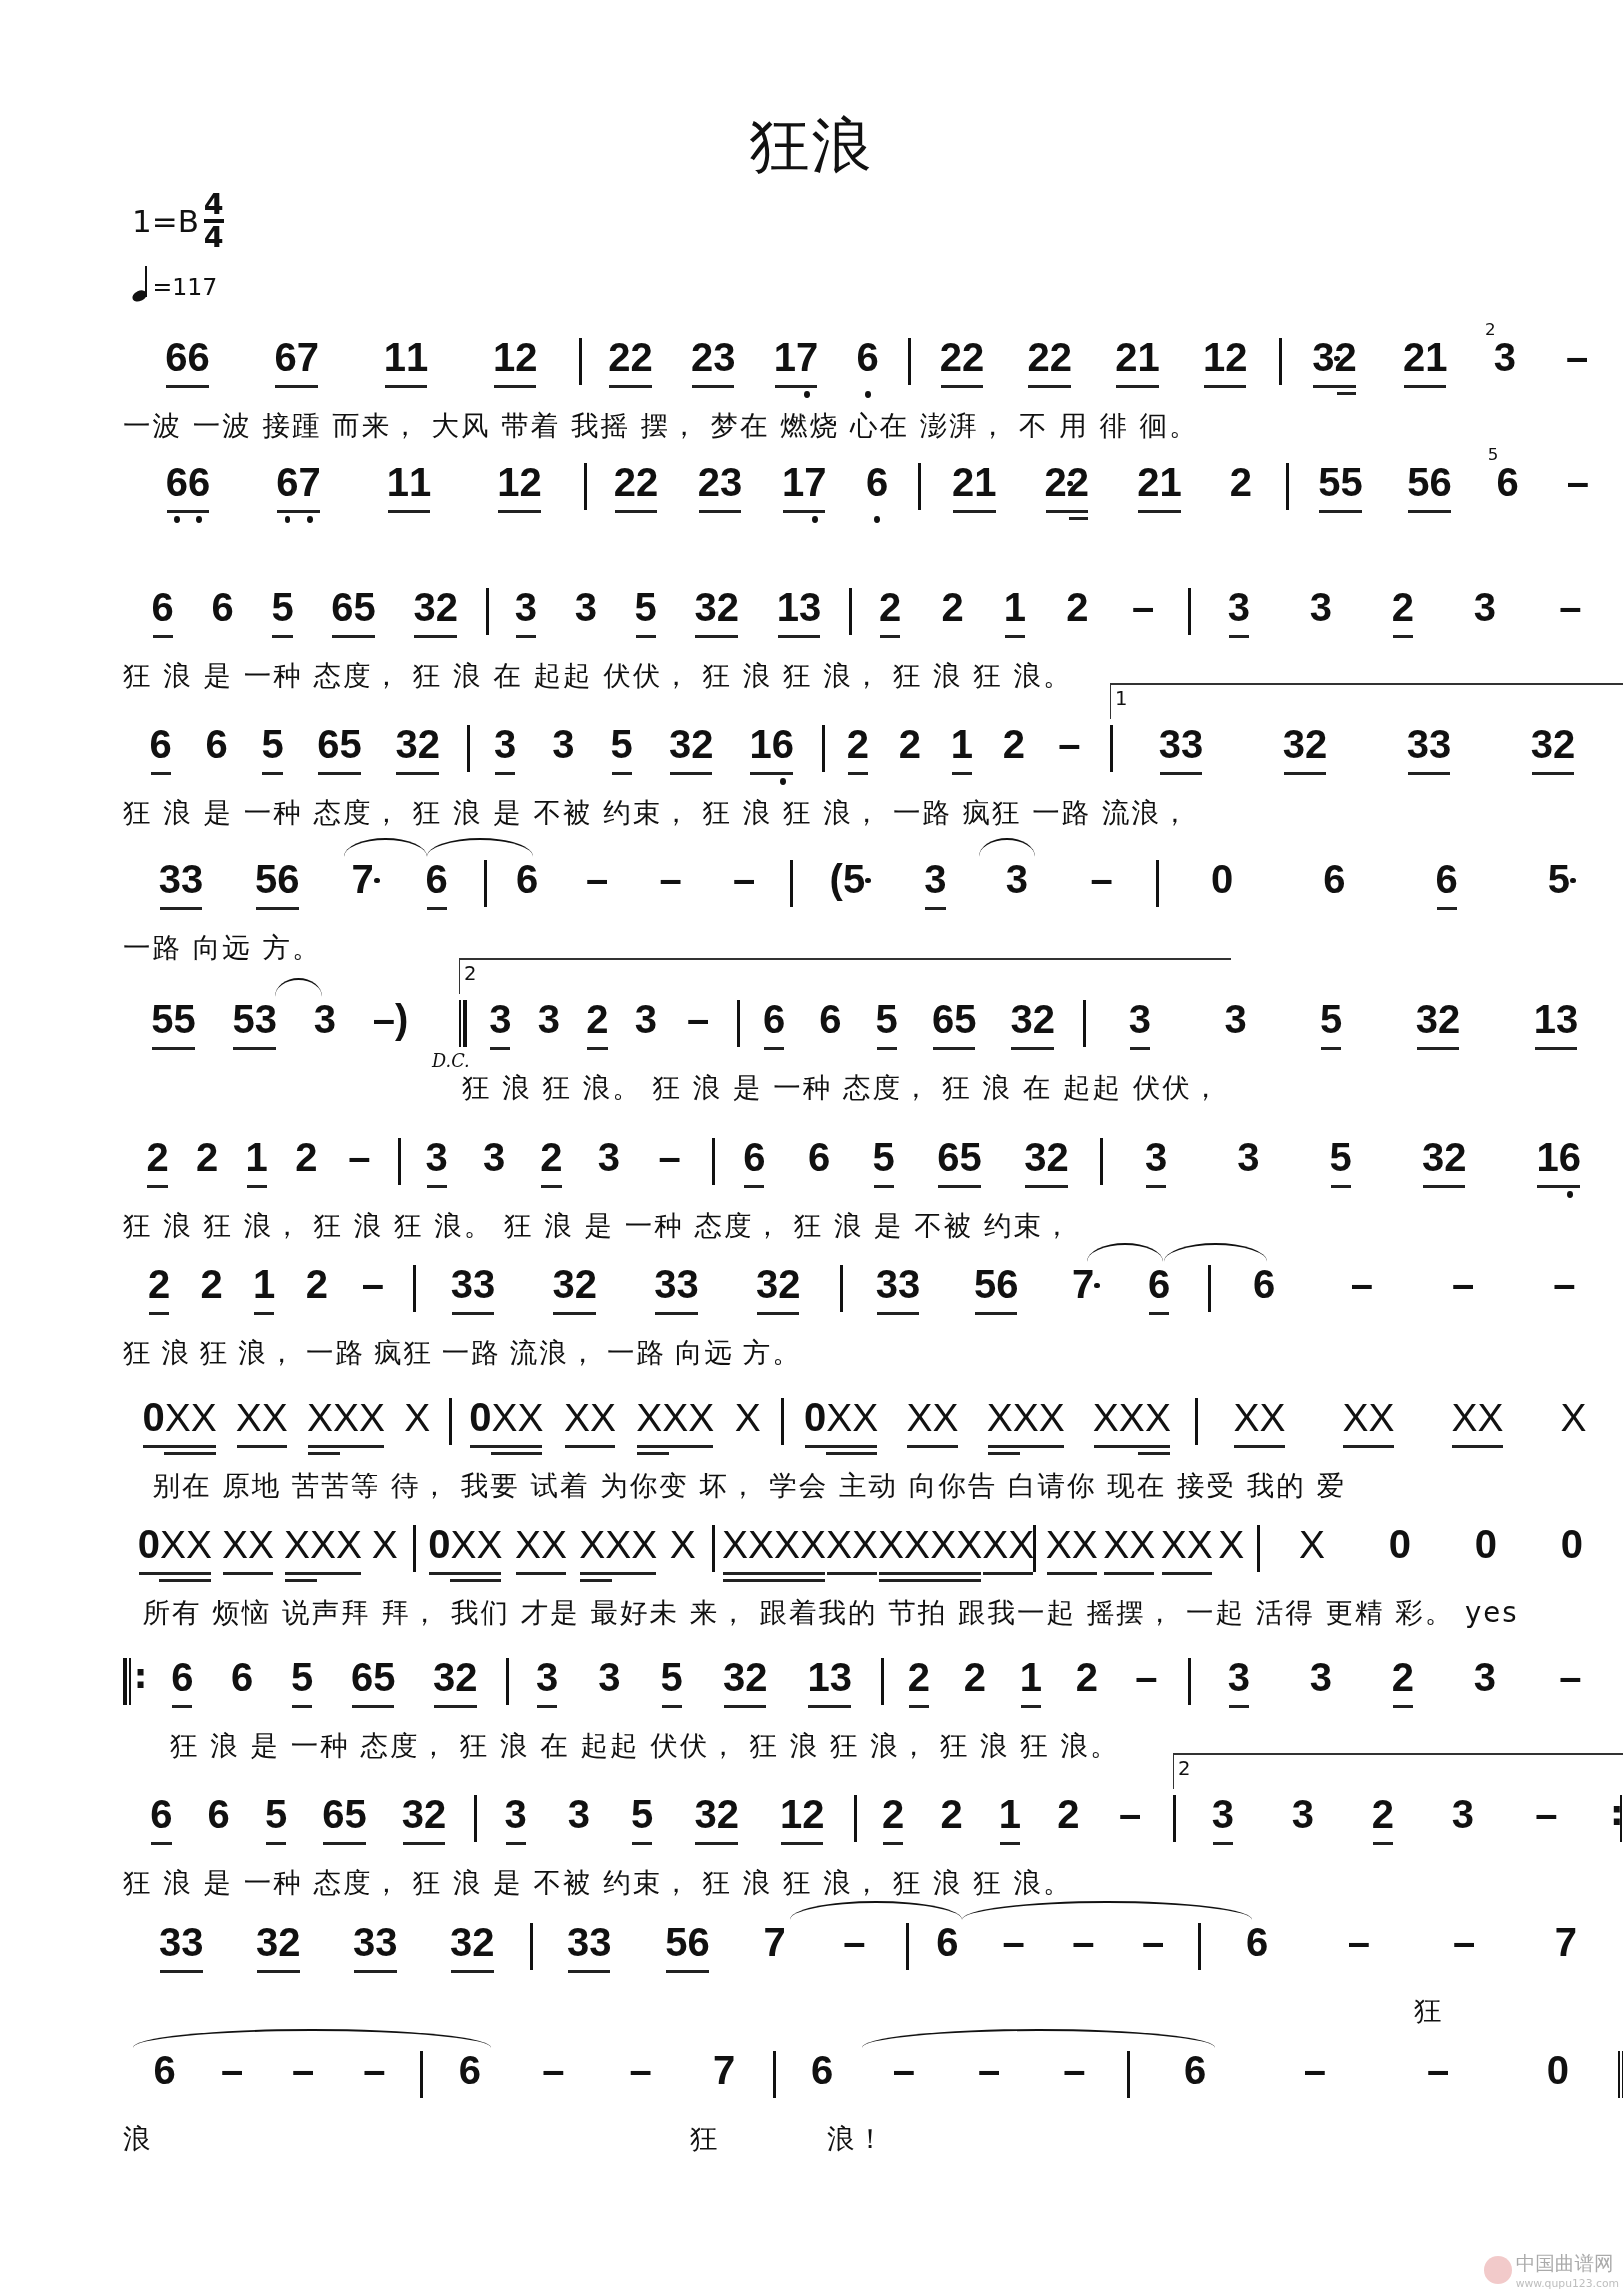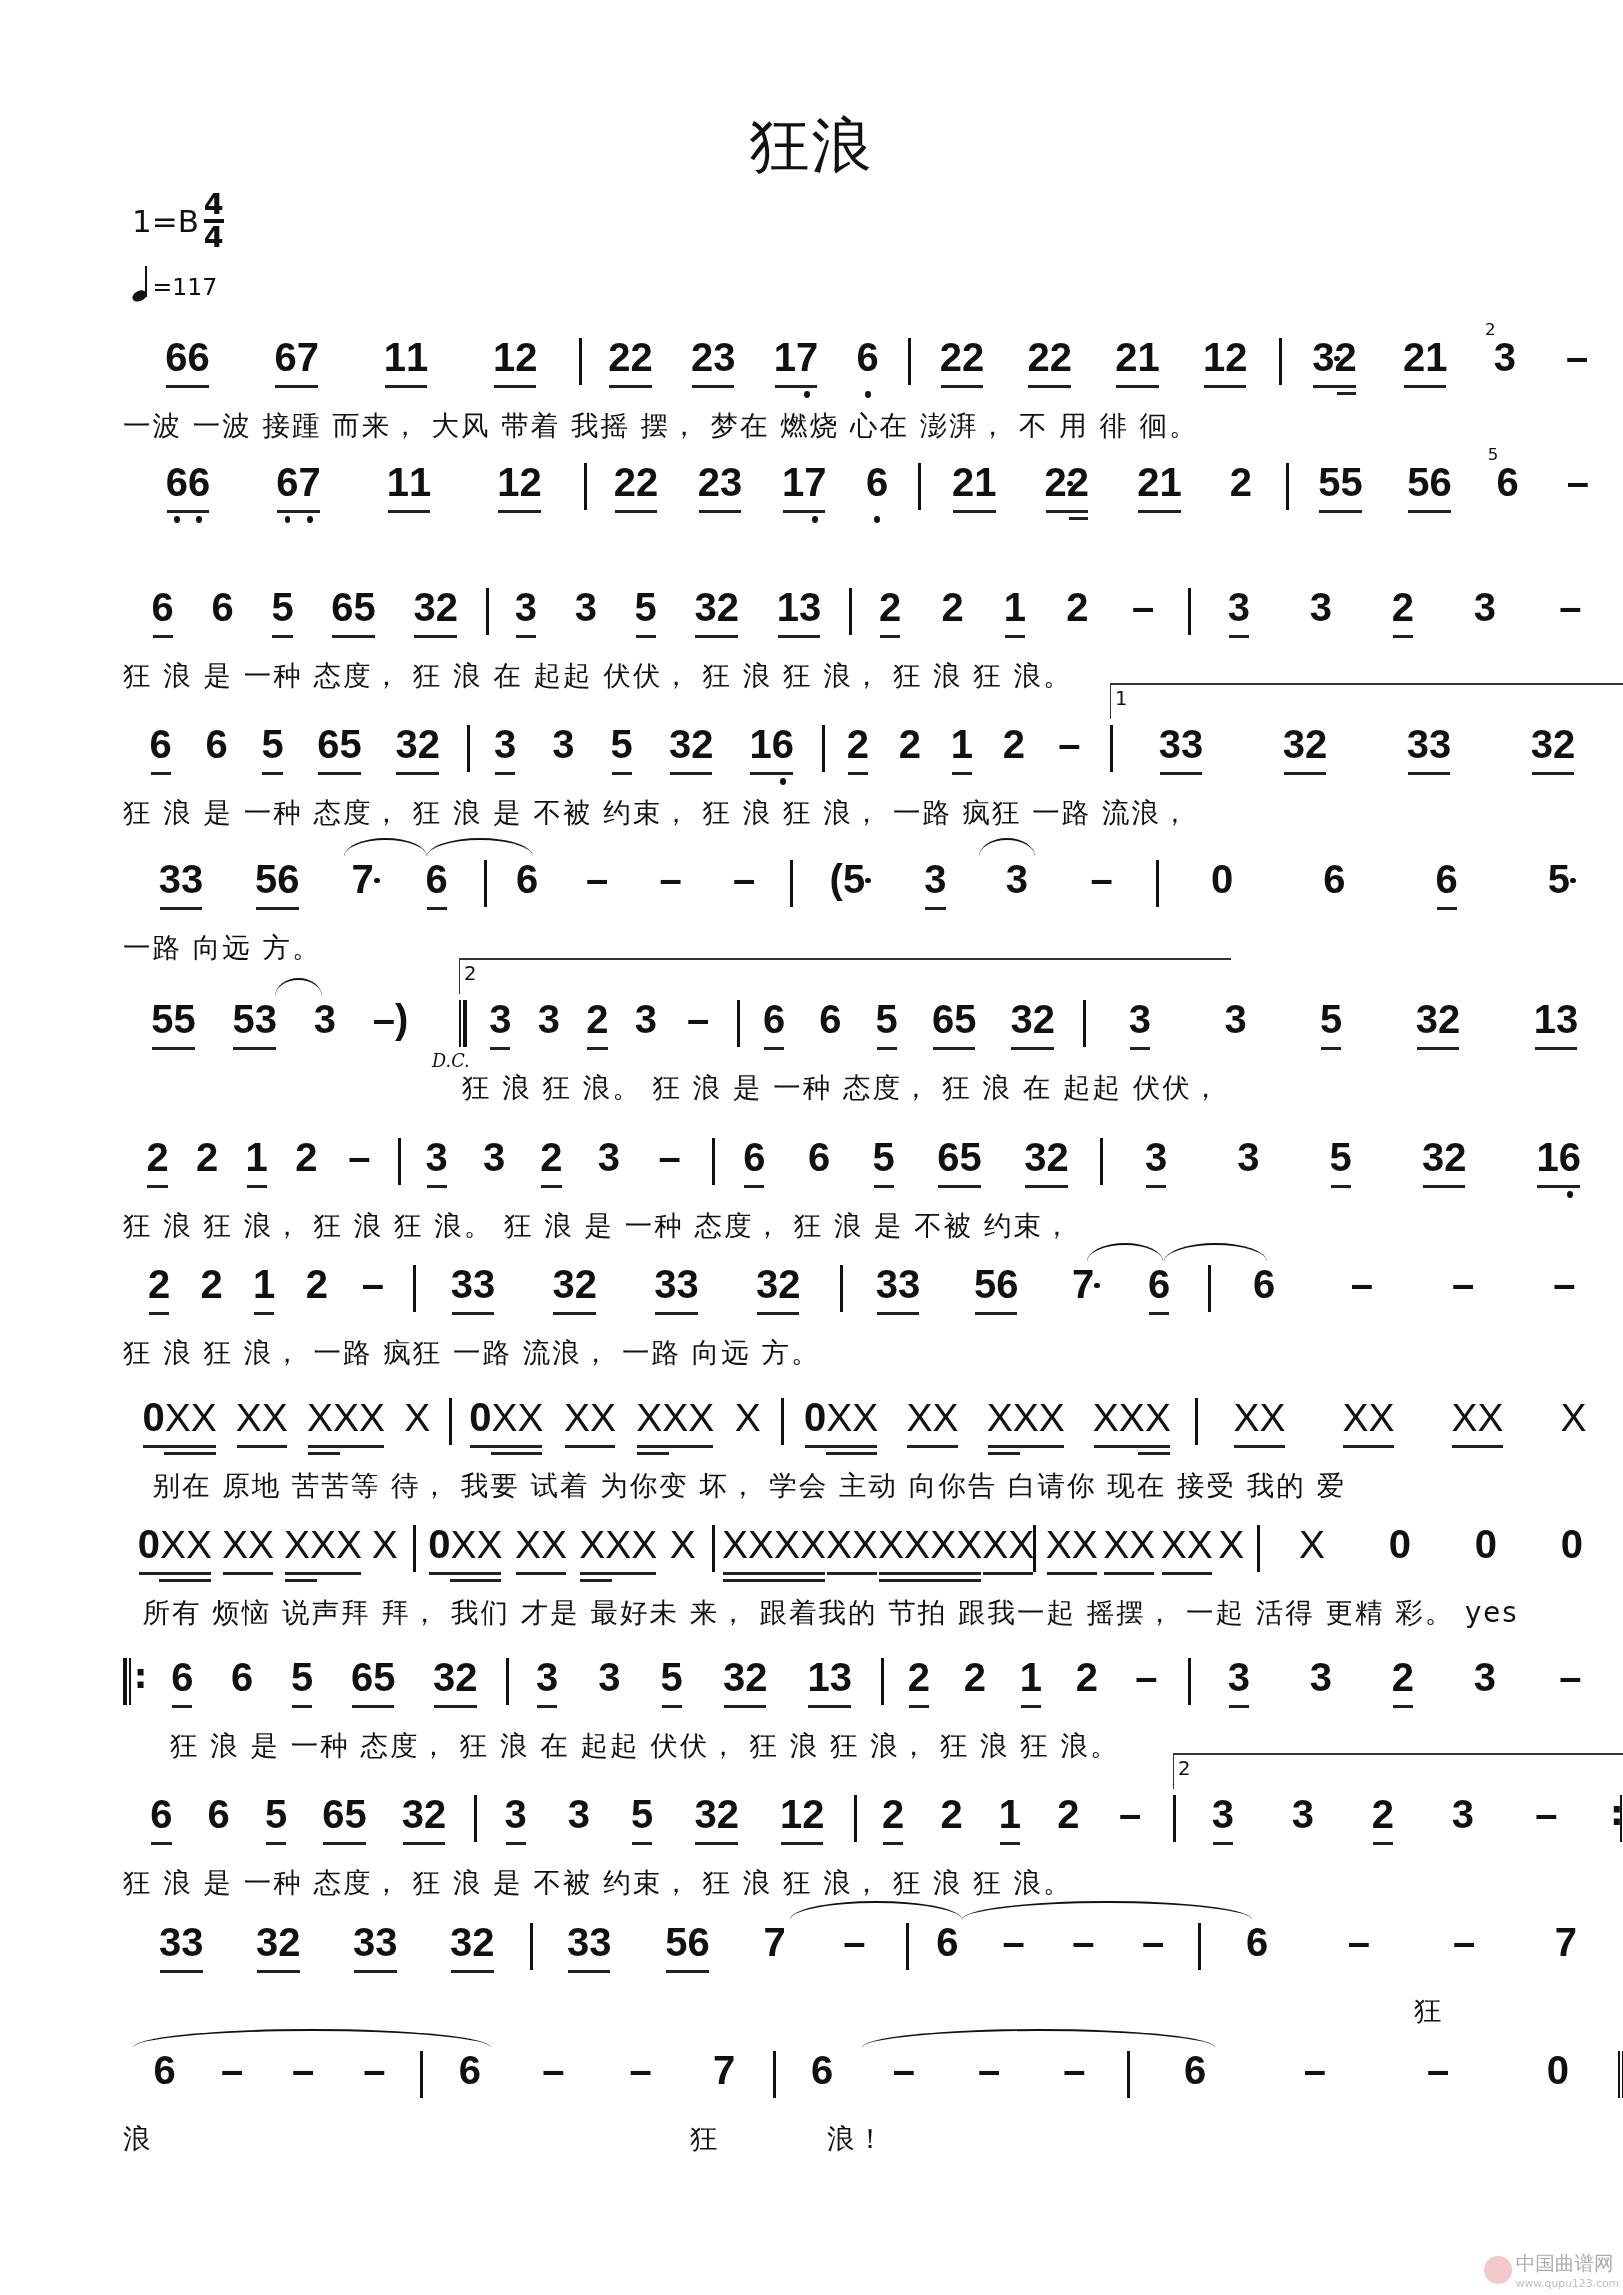--- a/index.html
+++ b/index.html
@@ -789,21 +789,21 @@
             <span class="n dash">–</span>
           </span>
           <span class="grp">
             <span class="n dash">–</span>
           </span>
         </div>
       </div>
       <div class="slur" style="left: 964px; width: 76px; top: -17.7px;"></div>
       <div class="slur" style="left: 1041px; width: 103px; top: -17.7px;"></div>
       <div class="lyrics">
-        <span class="ly" style="left: 0px;">狂 浪 狂 浪， 一路 疯狂 一路 流浪， 一路 向远 方。</span>
+        <span class="ly" style="left: 0px; font-family: Liberation Serif, serif;">狂 浪 狂 浪， 一路 疯狂 一路 流浪， 一路 向远 方。</span>
       </div>
     </div>
     <div class="system" style="top: 1394px; height: 118px;">
       <div class="staff">
         <div class="barline" style="left: 326px;"></div>
         <div class="barline" style="left: 658px;"></div>
         <div class="barline" style="left: 1072px;"></div>
         <div class="measure" style="left: 9.8px; width: 307px;">
           <span class="grp">
             <span class="n">0</span>

